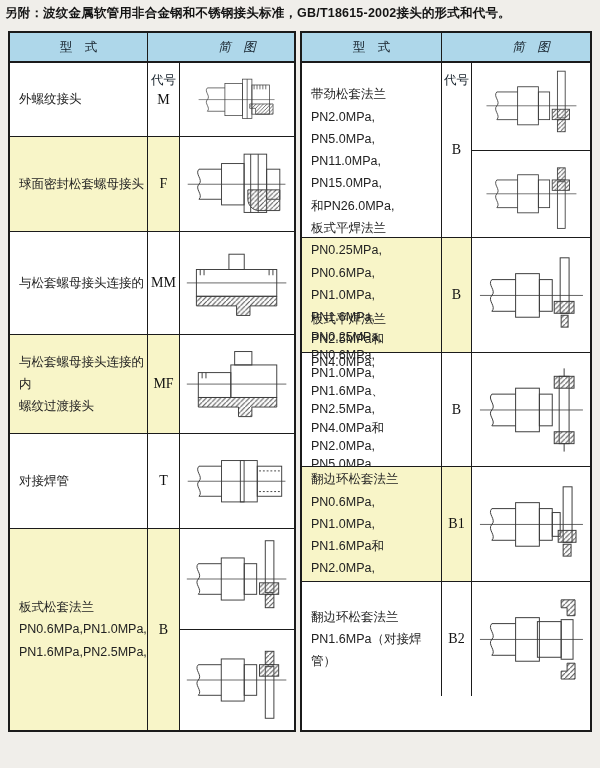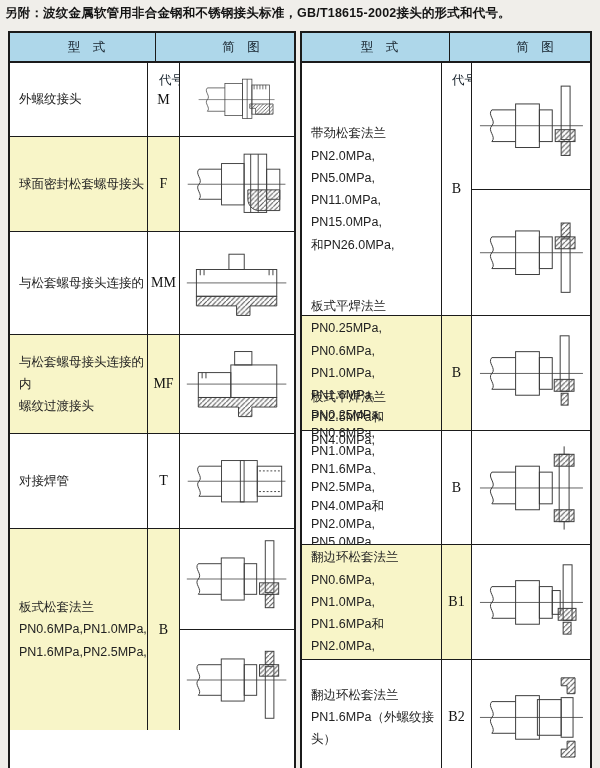--- a/index.html
+++ b/index.html
@@ -12,23 +12,23 @@
   .title{
     position:absolute;left:5px;top:5px;width:592px;
     font-size:12.5px;font-weight:bold;letter-spacing:0.2px;color:#141414;
   }
   .tables{position:absolute;left:8px;top:31px;display:flex;gap:4px;}
   .tbl{border:2px solid #1b1b1b;background:#fff;box-sizing:border-box;}
   .tbl-left{width:288px;}
   .tbl-right{width:292px;}
   .hdr{display:flex;height:28px;background:var(--header-bg,#aed7ea);border-bottom:2px solid #1b1b1b;}
   .hcell{display:flex;align-items:center;justify-content:center;font-size:12.5px;color:#15202a;box-sizing:border-box;}
-  .h-type{border-right:1px solid #1b1b1b;margin-left:8px;}
+  .h-type{border-right:1px solid #1b1b1b;}
   .h-code{border-right:1px solid #1b1b1b;margin-top:47px;}
-  .h-fig{flex:1;}
+  .h-fig{flex:1;font-style:italic;}
   .tbl-left .h-type,.tbl-left .c-type{width:138px;}
   .tbl-left .h-code,.tbl-left .c-code{width:32px;}
   .tbl-right .h-type,.tbl-right .c-type{width:140px;}
   .tbl-right .h-code,.tbl-right .c-code{width:30px;}
   .row{display:flex;box-sizing:border-box;}
   .row:not(:last-child){border-bottom:1px solid #1b1b1b;}
   .cell{box-sizing:border-box;}
   .c-type{
     border-right:1px solid #1b1b1b;
     display:flex;flex-direction:column;justify-content:center;
@@ -220,21 +220,21 @@
     </div>
   </div>
 
   <div class="tbl tbl-right">
     <div class="hdr">
       <div class="hcell h-type">型　式</div>
       <div class="hcell h-code">代号</div>
       <div class="hcell h-fig">简　图</div>
     </div>
 
-    <div class="row" style="height:253px">
+    <div class="row" style="height:175px">
       <div class="cell c-type">
         <div>带劲松套法兰</div>
         <div>PN2.0MPa, PN5.0MPa,</div>
         <div>PN11.0MPa, PN15.0MPa,</div>
         <div>和PN26.0MPa,</div>
       </div>
       <div class="cell c-code">B</div>
       <div class="cell c-fig">
         <div class="fig-sub">
             <svg viewBox="0 0 112 92" preserveAspectRatio="xMidYMid meet">
@@ -340,21 +340,21 @@
               <rect x="83" y="52" width="18" height="12" fill="url(#hatch)" stroke="#3c3c3c" stroke-width="1"></rect>
               <rect x="88" y="66" width="8" height="12" fill="url(#hatch)" stroke="#3c3c3c" stroke-width="1"></rect>
             </svg>
           </div>
       </div>
     </div>
 
     <div class="row" style="height:114px">
       <div class="cell c-type">
         <div>翻边环松套法兰</div>
-        <div>PN1.6MPa（外螺纹接头）</div>
+        <div>PN1.6MPa（对接焊管）</div>
       </div>
       <div class="cell c-code">B2</div>
       <div class="cell c-fig">
         <div class="fig-sub">
             <svg viewBox="0 0 112 92" preserveAspectRatio="xMidYMid meet">
               <line x1="4" y1="46" x2="108" y2="46" stroke="#3c3c3c" stroke-width="0.8"></line>
               <path d="M16,30c-5,5 5,11 0,16c-5,5 5,11 0,16" fill="none" stroke="#3c3c3c" stroke-width="1"></path>
               <line x1="16" y1="30" x2="40" y2="30" stroke="#3c3c3c" stroke-width="1"></line>
               <line x1="16" y1="62" x2="40" y2="62" stroke="#3c3c3c" stroke-width="1"></line>
               <rect x="40" y="24" width="24" height="44" fill="none" stroke="#3c3c3c" stroke-width="1"></rect>

